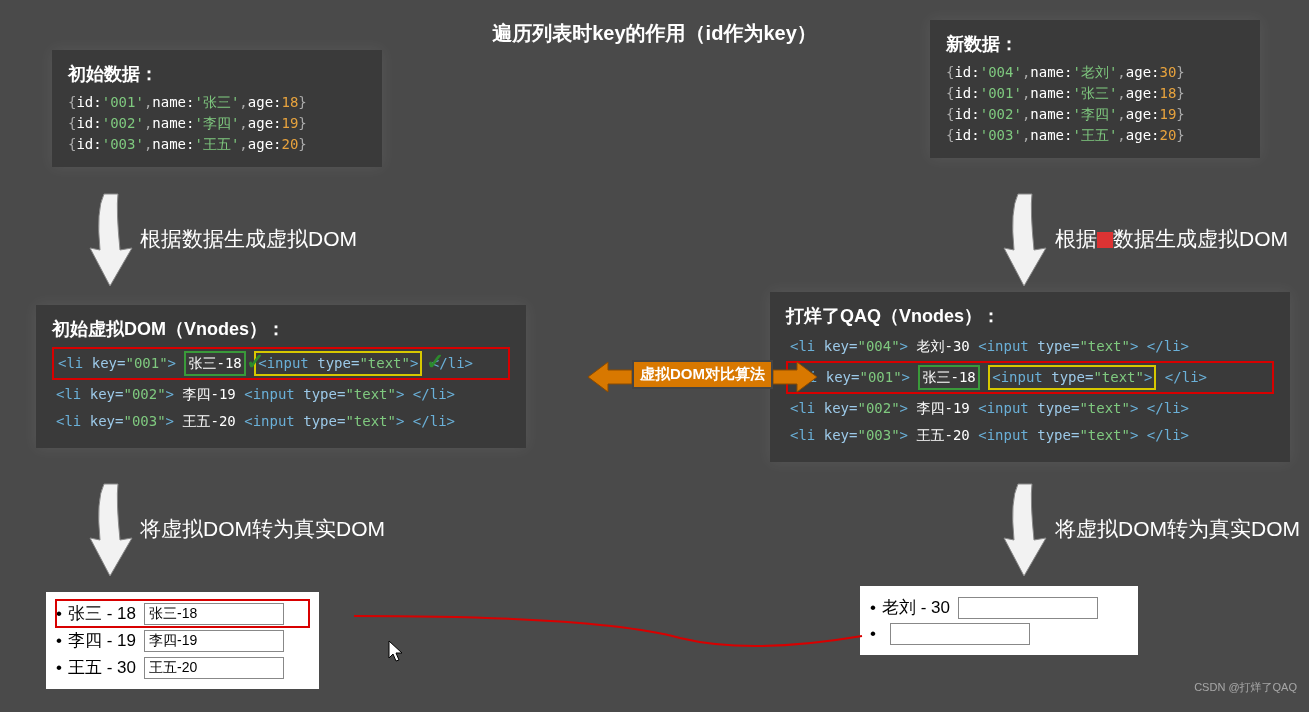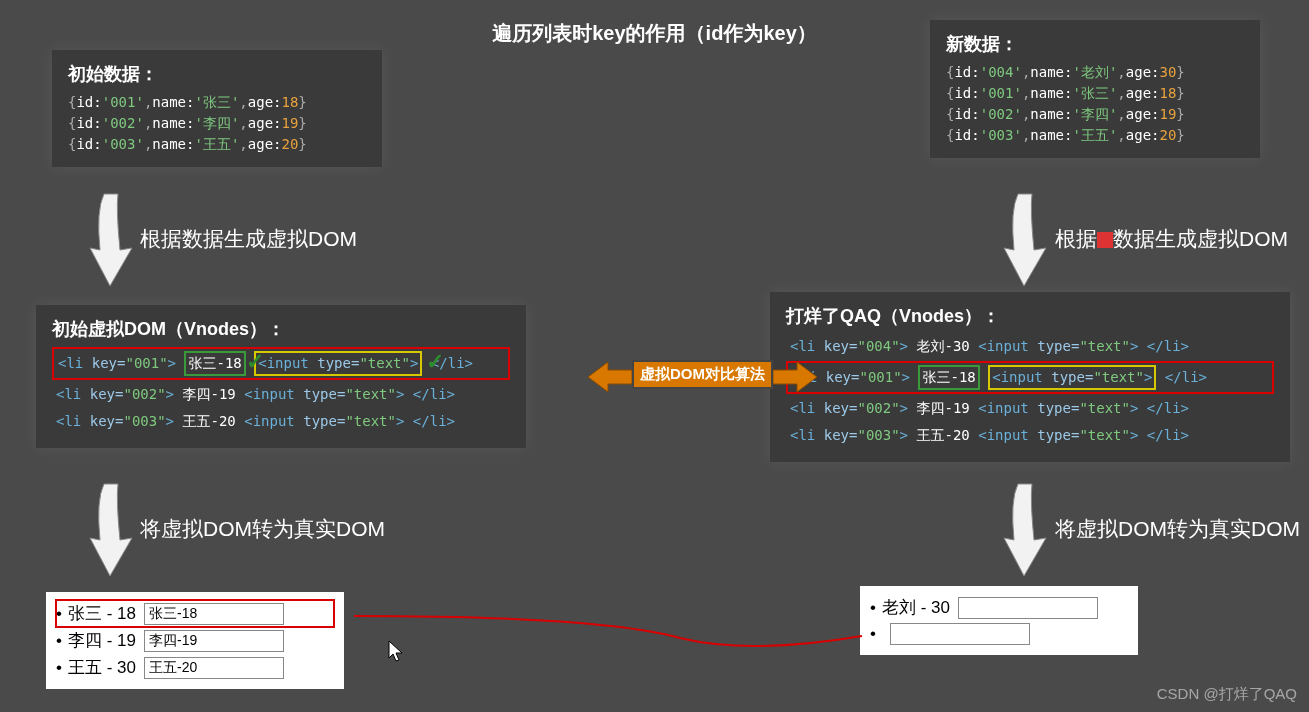--- a/index.html
+++ b/index.html
@@ -25,21 +25,21 @@
 .check{position:absolute;color:#2d8a2d;font-size:22px;font-weight:bold}
 .triple-arrow{position:absolute;left:588px;top:360px;display:flex;align-items:flex-start}
 .triple-arrow-label{background:#d87800;color:#fff;font-size:15px;font-weight:bold;padding:3px 6px;border:2px solid #444}
 .list-box{position:absolute;background:#fff;padding:8px 10px}
 .list-box ul{list-style:none}
 .list-box li{display:flex;align-items:center;font-size:17px;padding:2px 0}
 .list-box li::before{content:"•";margin-right:6px}
 .list-input{border:1px solid #888;height:22px;width:140px;margin-left:8px;font-size:14px;padding:0 4px}
 .li-red{outline:2px solid #d80000;outline-offset:-1px}
 .cursor-icon{position:absolute;left:388px;top:640px;color:#fff;font-size:18px}
-.watermark{position:absolute;right:12px;bottom:8px;color:rgba(255,255,255,0.5);font-size:15px}
+.watermark{position:absolute;right:12px;bottom:17px;color:rgba(255,255,255,0.5);font-size:11px}
 .red-line{position:absolute;pointer-events:none}
 </style>
 </head>
 <body>
 
 <div class="title">遍历列表时key的作用（id作为key）</div>
 
 <div class="panel" style="left:52px;top:50px;width:330px">
   <div class="panel-title">初始数据：</div>
   <div id="left-records">
@@ -113,21 +113,21 @@
 </div>
 <div class="step-label" style="left:140px;top:515px">将虚拟DOM转为真实DOM</div>
 
 <div class="arrow" style="left:1000px;top:480px">
 <svg width="50" height="100">
       <path d="M18 4 Q10 20 14 60 L4 58 L24 96 L46 58 L34 60 Q30 20 32 4 Z" fill="#f2f2f2" stroke="#888"></path>
     </svg>
 </div>
 <div class="step-label" style="left:1055px;top:515px">将虚拟DOM转为真实DOM</div>
 
-<div class="list-box" style="left:46px;top:592px;width:298px">
+<div class="list-box" style="left:46px;top:592px;width:273px">
   <ul id="left-real">
       <li class="li-red">
         <span>张三 - 18</span>
         <input class="list-input" value="张三-18" style="">
       </li>
       <li class="">
         <span>李四 - 19</span>
         <input class="list-input" value="李四-19" style="">
       </li>
       <li class="">

